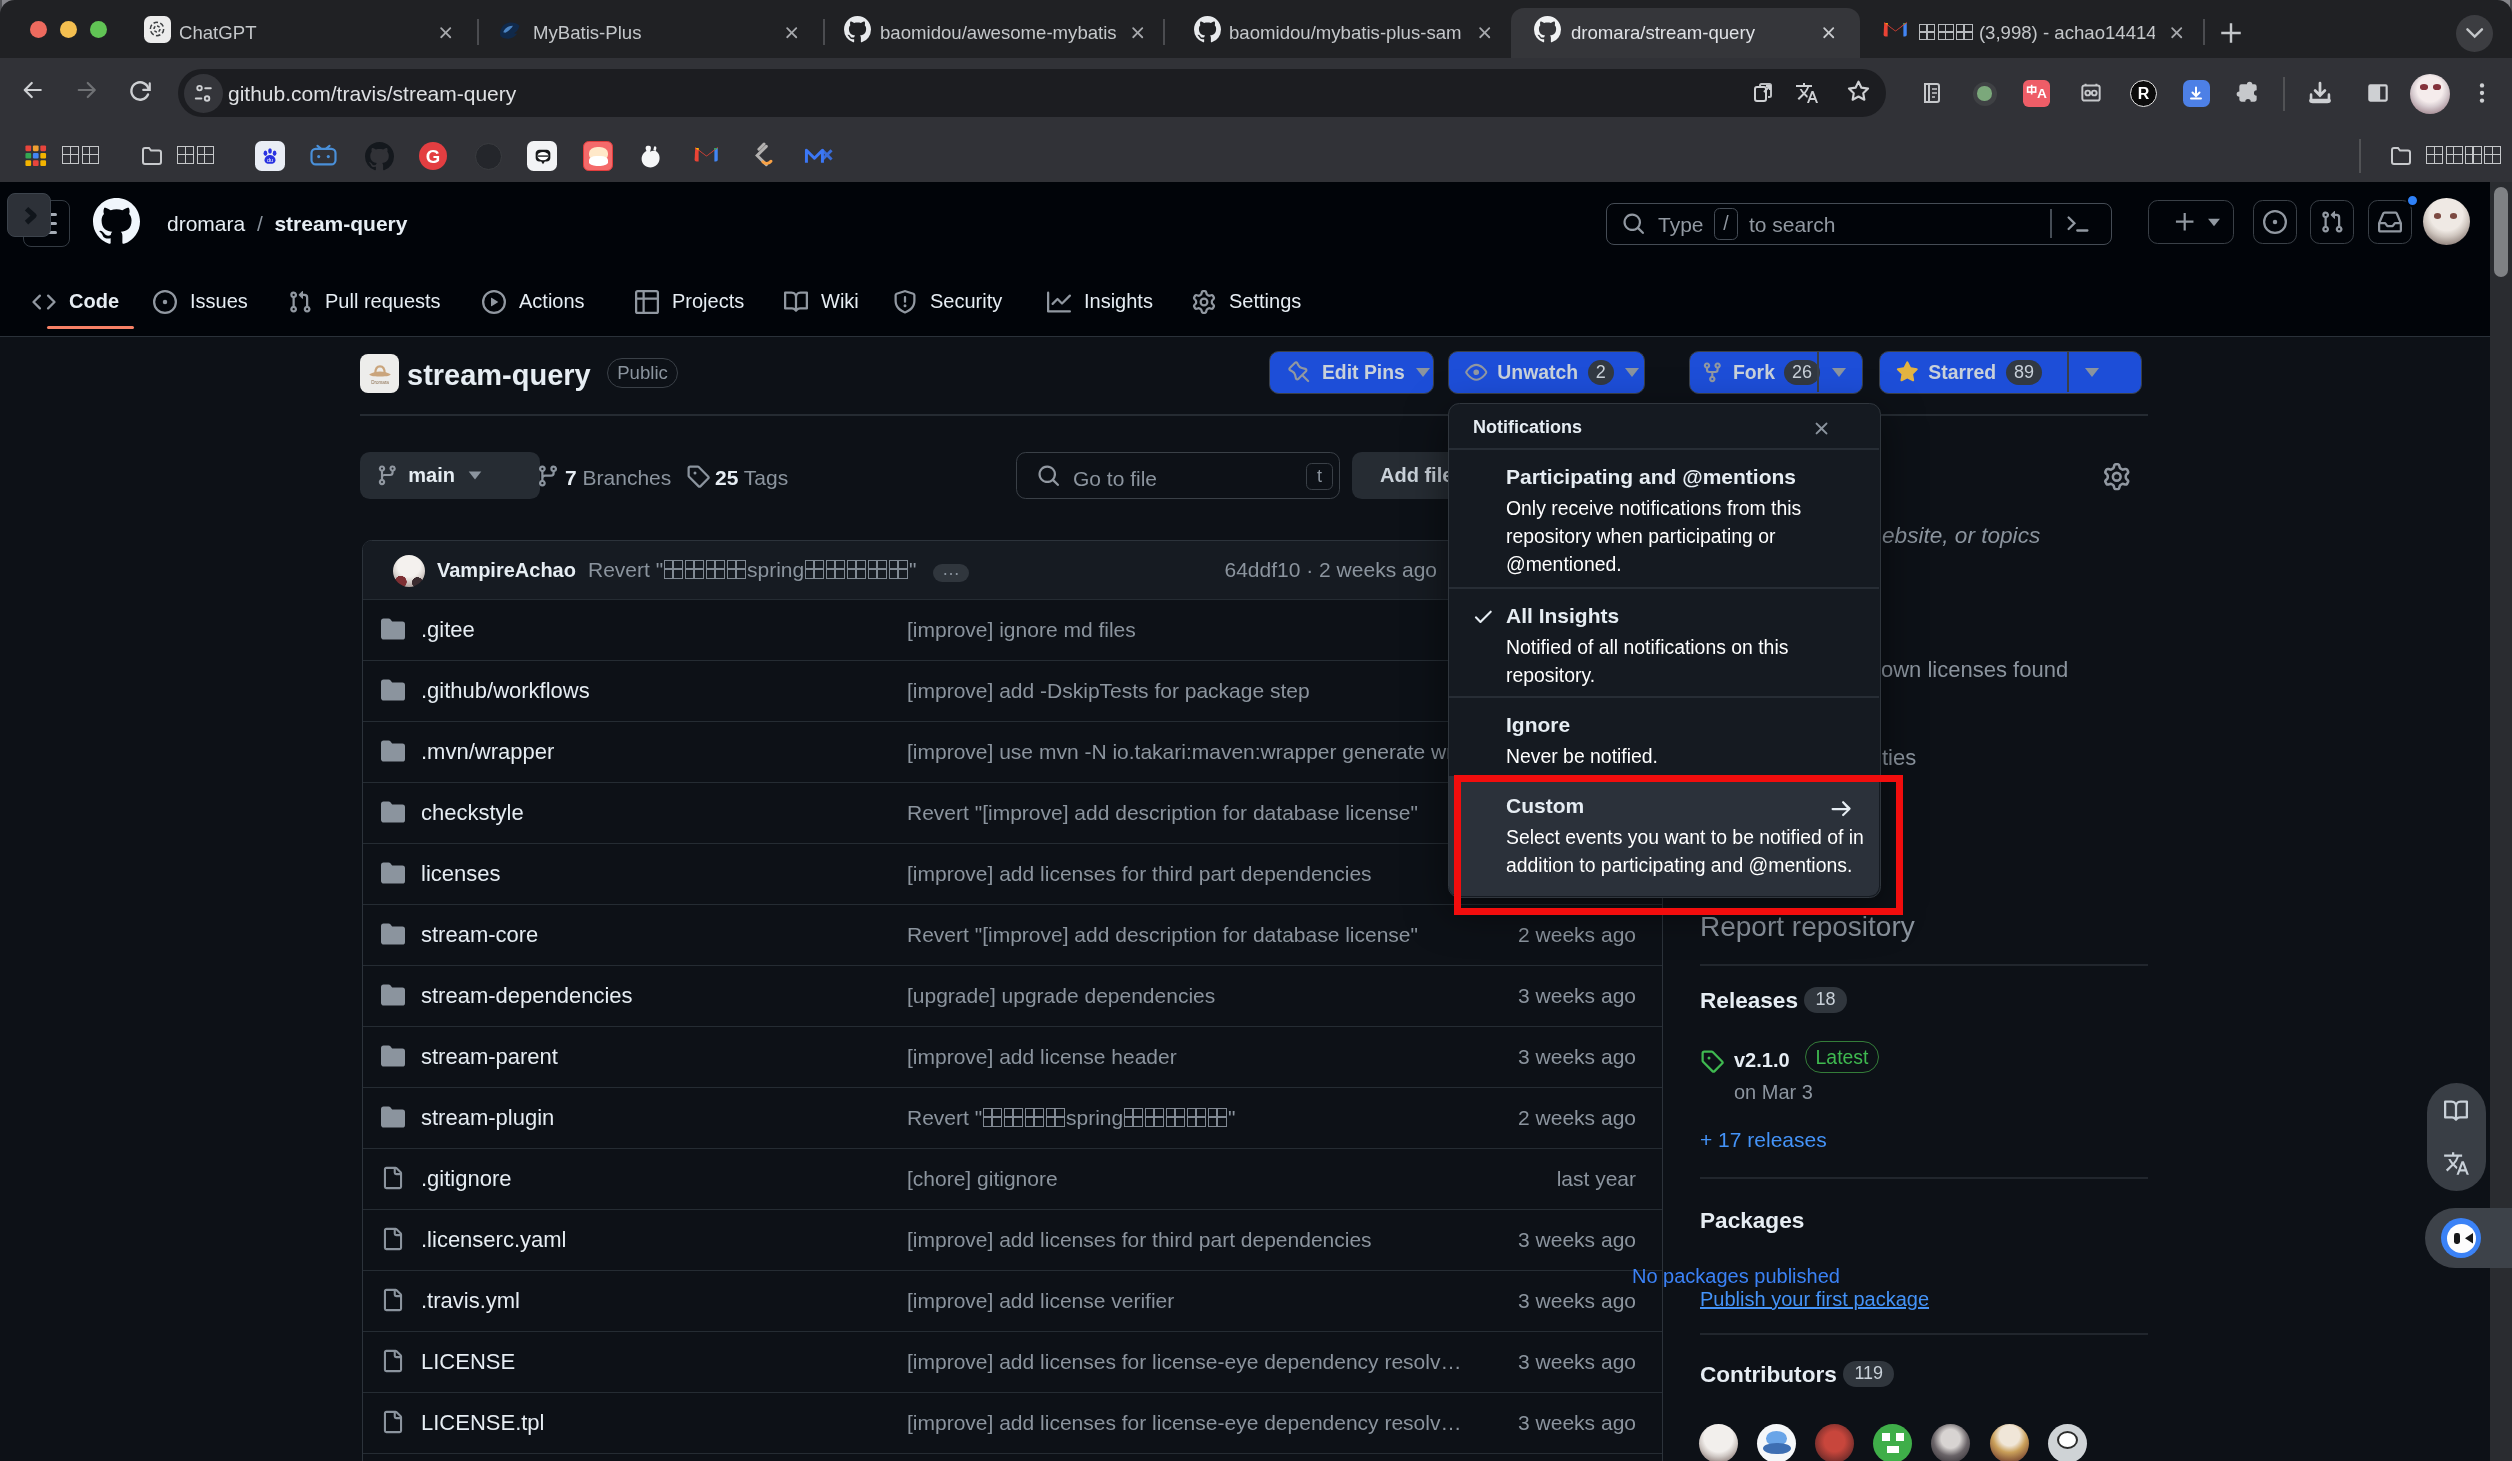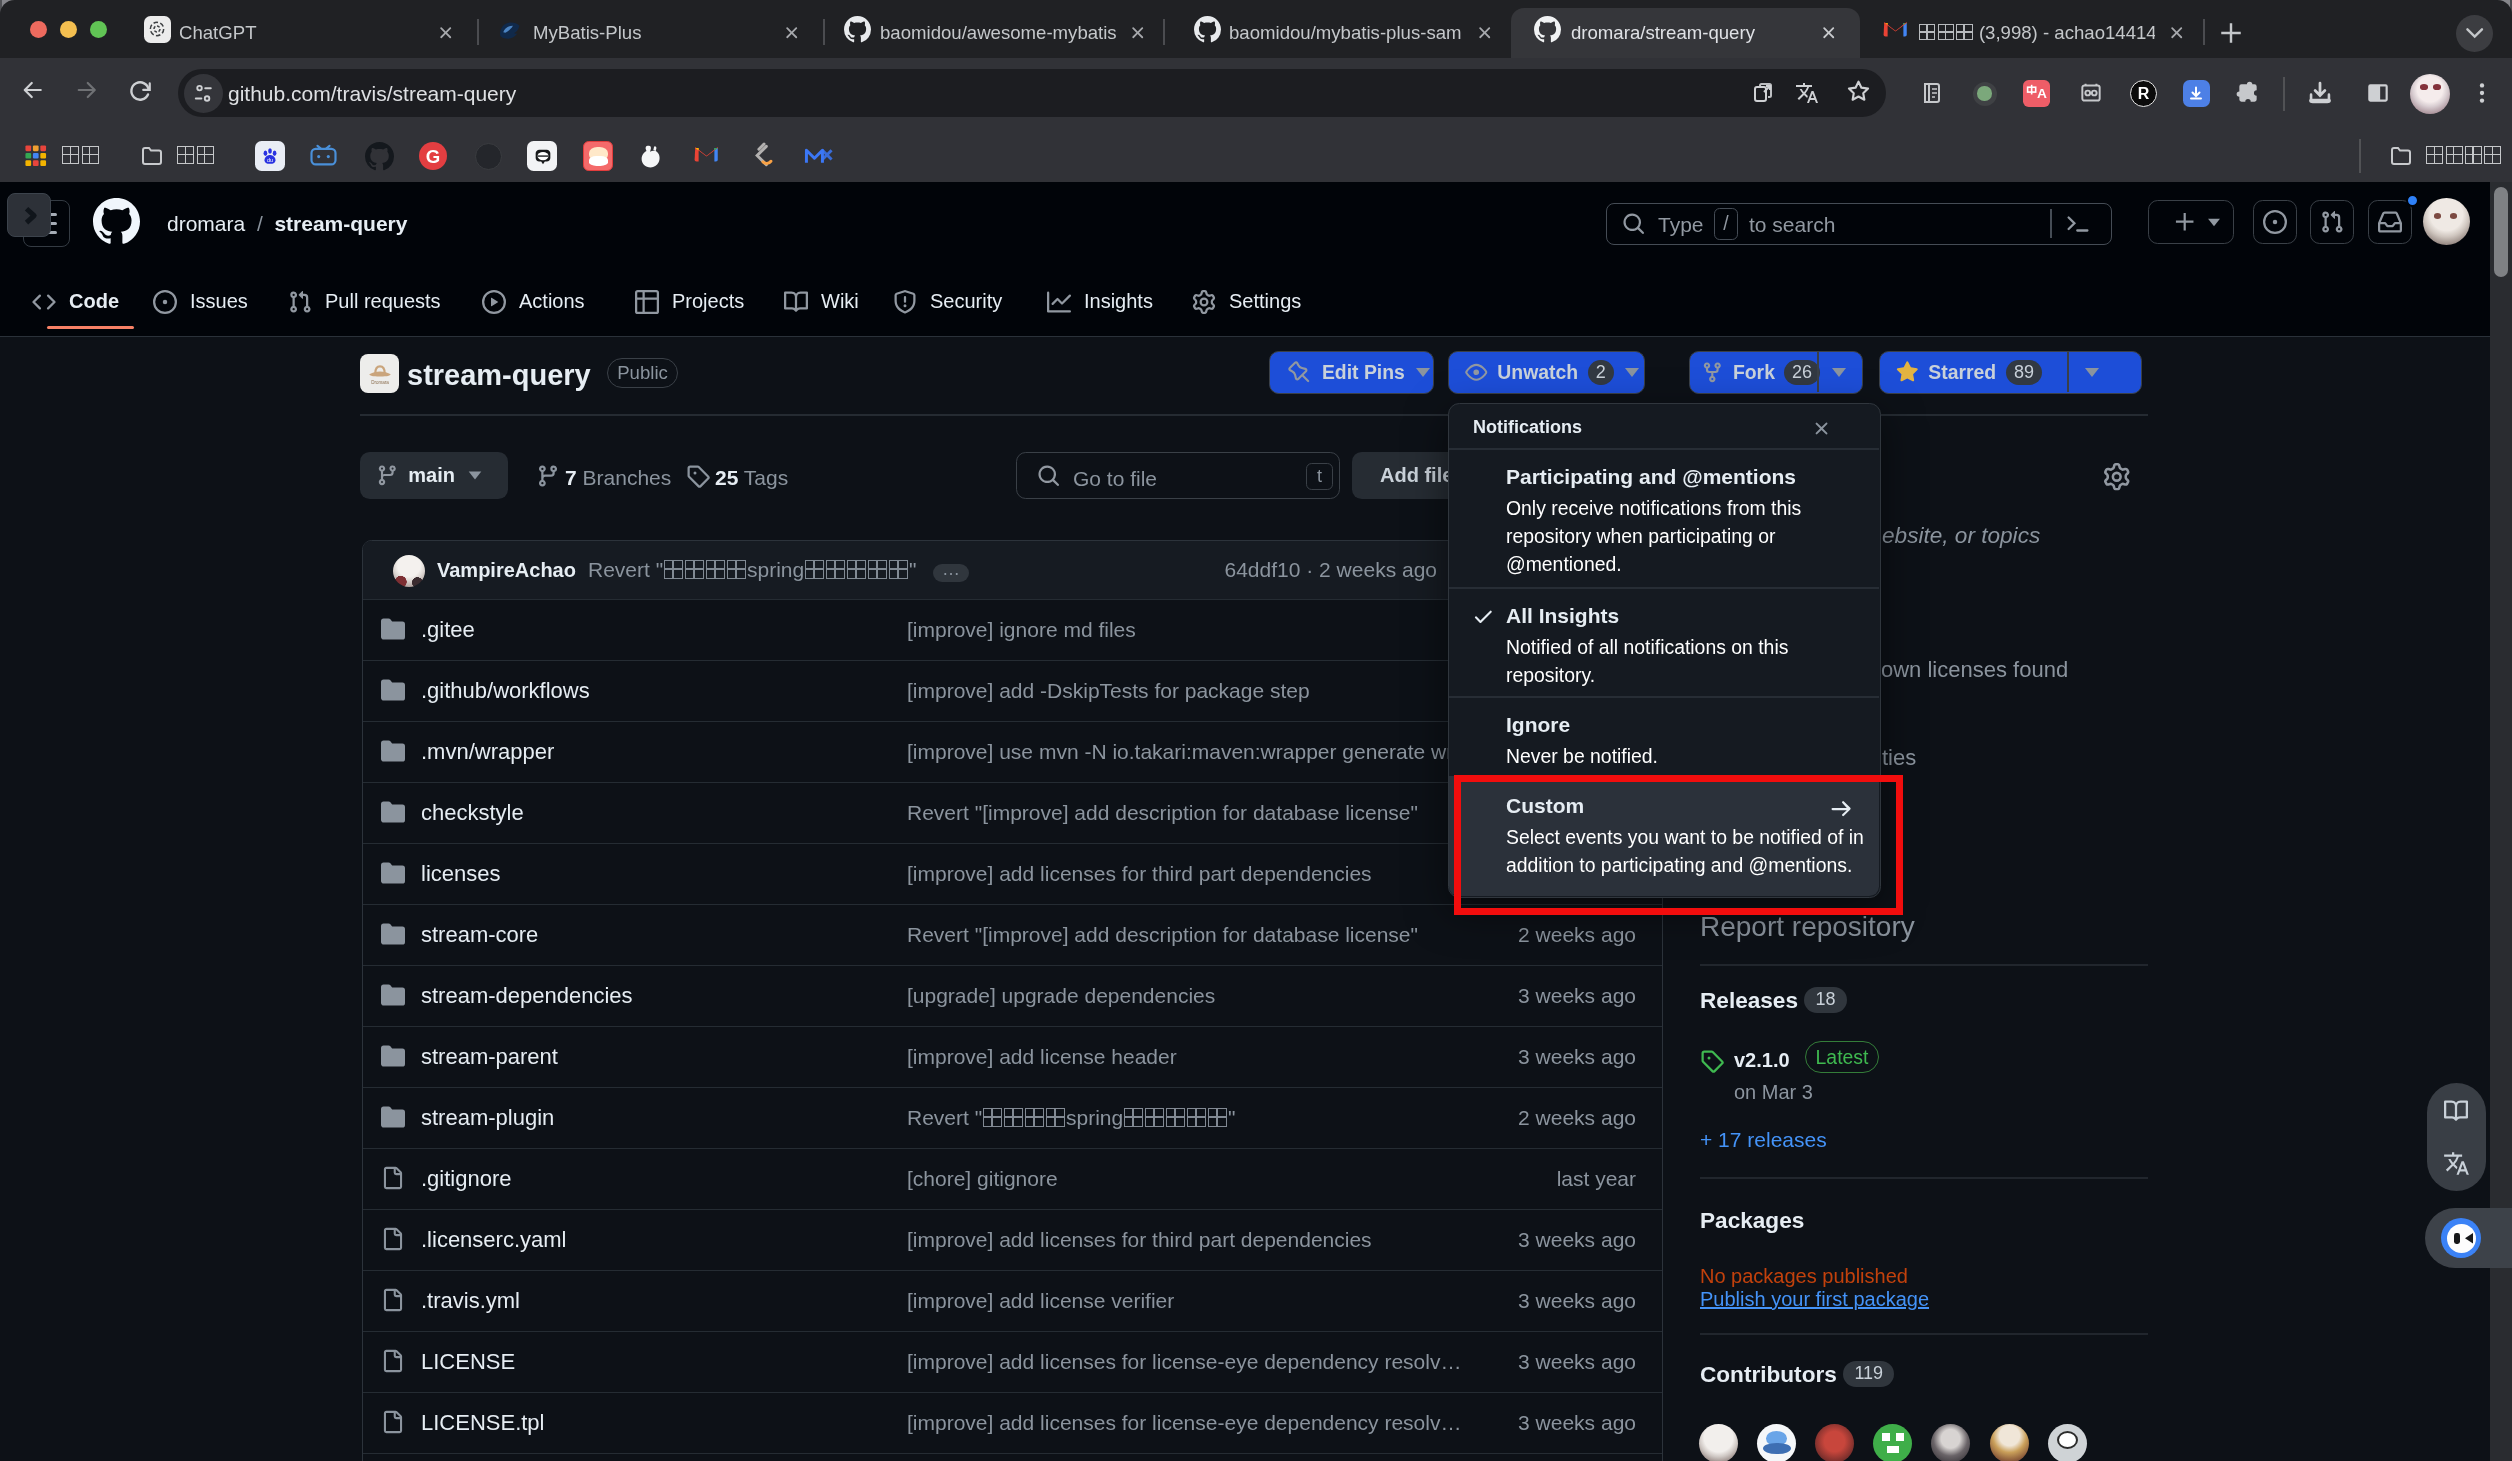--- a/index.html
+++ b/index.html
@@ -488,21 +488,21 @@
   <svg style="margin-left:16px" width="22.6" height="22.6" fill="#e3b341" viewBox="0 0 28 28">
         <use href="#star"></use>
       </svg>
   <span style="margin-left:9.7px">Starred</span>
   <span class="counter" style="margin-left:9.7px">89</span>
   <div class="abs" style="left:187px;top:0;width:1.6px;height:40px;background:#3a4047"></div>
   <div class="caret abs" style="left:205px;top:16px"></div>
 </div>
 <div class="abs" style="left:360px;top:414px;width:1788px;height:1.6px;background:#252b32"></div>
 
-<div class="abs" style="left:360px;top:452px;width:148px;height:47px;background:#262c33;border-radius:9.7px;display:flex;align-items:center">
+<div class="abs" style="left:360px;top:452px;width:180px;height:47px;background:#262c33;border-radius:9.7px;display:flex;align-items:center">
   <svg style="margin-left:16px" width="22.6" height="22.6" fill="#9198a1" viewBox="0 0 28 28">
         <use href="#branch"></use>
       </svg>
   <span style="margin-left:9.7px;font-size:20px;font-weight:700;color:#e6edf3">main</span>
   <div class="caret" style="margin-left:13px;transform:scale(.9)"></div>
 </div>
 <svg class="abs" style="left:536px;top:464px" width="24" height="24" fill="#8b949e" viewBox="0 0 30 30">
       <use href="#branch"></use>
     </svg>
 <div class="abs" style="left:565px;top:466px;font-size:21px;color:#8b949e"><b style="color:#e6edf3">7</b> Branches</div>
@@ -657,21 +657,21 @@
 <div class="abs sbh" style="left:1700px;top:987px">Releases <span class="badge">18</span></div>
 <svg class="abs" style="left:1700px;top:1049px" width="24" height="24" fill="#3fb950" viewBox="0 0 30 30">
       <use href="#tag"></use>
     </svg>
 <div class="abs" style="left:1734px;top:1049px;font-size:20px;font-weight:700;color:#e6edf3">v2.1.0</div>
 <div class="abs" style="left:1805px;top:1041px;width:74px;height:32px;border:1.6px solid #347d39;border-radius:807px;font-size:19.4px;color:#3fb950;text-align:center;line-height:30px">Latest</div>
 <div class="abs" style="left:1734px;top:1081px;font-size:20px;color:#8b949e">on Mar 3</div>
 <div class="abs" style="left:1700px;top:1128px;font-size:21px;color:#4493f8">+ 17 releases</div>
 <div class="sbhr" style="top:1177px"></div>
 <div class="abs sbh" style="left:1700px;top:1208px">Packages</div>
-<div class="abs" style="left:1700px;top:1265px;font-size:20px;color:#c2410c">No packages published</div>
+<div class="abs" style="left:1632px;top:1265px;font-size:20px;color:#3b82f6">No packages published</div>
 <div class="abs" style="left:1700px;top:1288px;font-size:20px;color:#4493f8;text-decoration:underline">Publish your first package</div>
 <div class="sbhr" style="top:1333px"></div>
 <div class="abs sbh" style="left:1700px;top:1361px">Contributors <span class="badge">119</span></div>
 
 <div class="abs" style="left:1699px;top:1424px;width:39px;height:39px;border-radius:50%;background:radial-gradient(circle at 50% 35%,#f2efec 0 45%,#cfc8c4 60%,#5a4440 100%)"></div>
 <div class="abs" style="left:1757px;top:1424px;width:39px;height:39px;border-radius:50%;background:#f5f7f9"></div>
 <div class="abs" style="left:1766px;top:1431px;width:21px;height:14.5px;border-radius:50%;background:#6aa5e8"></div>
 <div class="abs" style="left:1763px;top:1443px;width:27.5px;height:11.3px;border-radius:50%;background:#3e6fb3"></div>
 <div class="abs" style="left:1815px;top:1424px;width:39px;height:39px;border-radius:50%;background:radial-gradient(circle at 50% 45%,#c8463c 0 35%,#7a2f2c 70%,#3a1c1e 100%)"></div>
 <div class="abs" style="left:1873px;top:1424px;width:39px;height:39px;border-radius:50%;background:#3fae49"></div>

